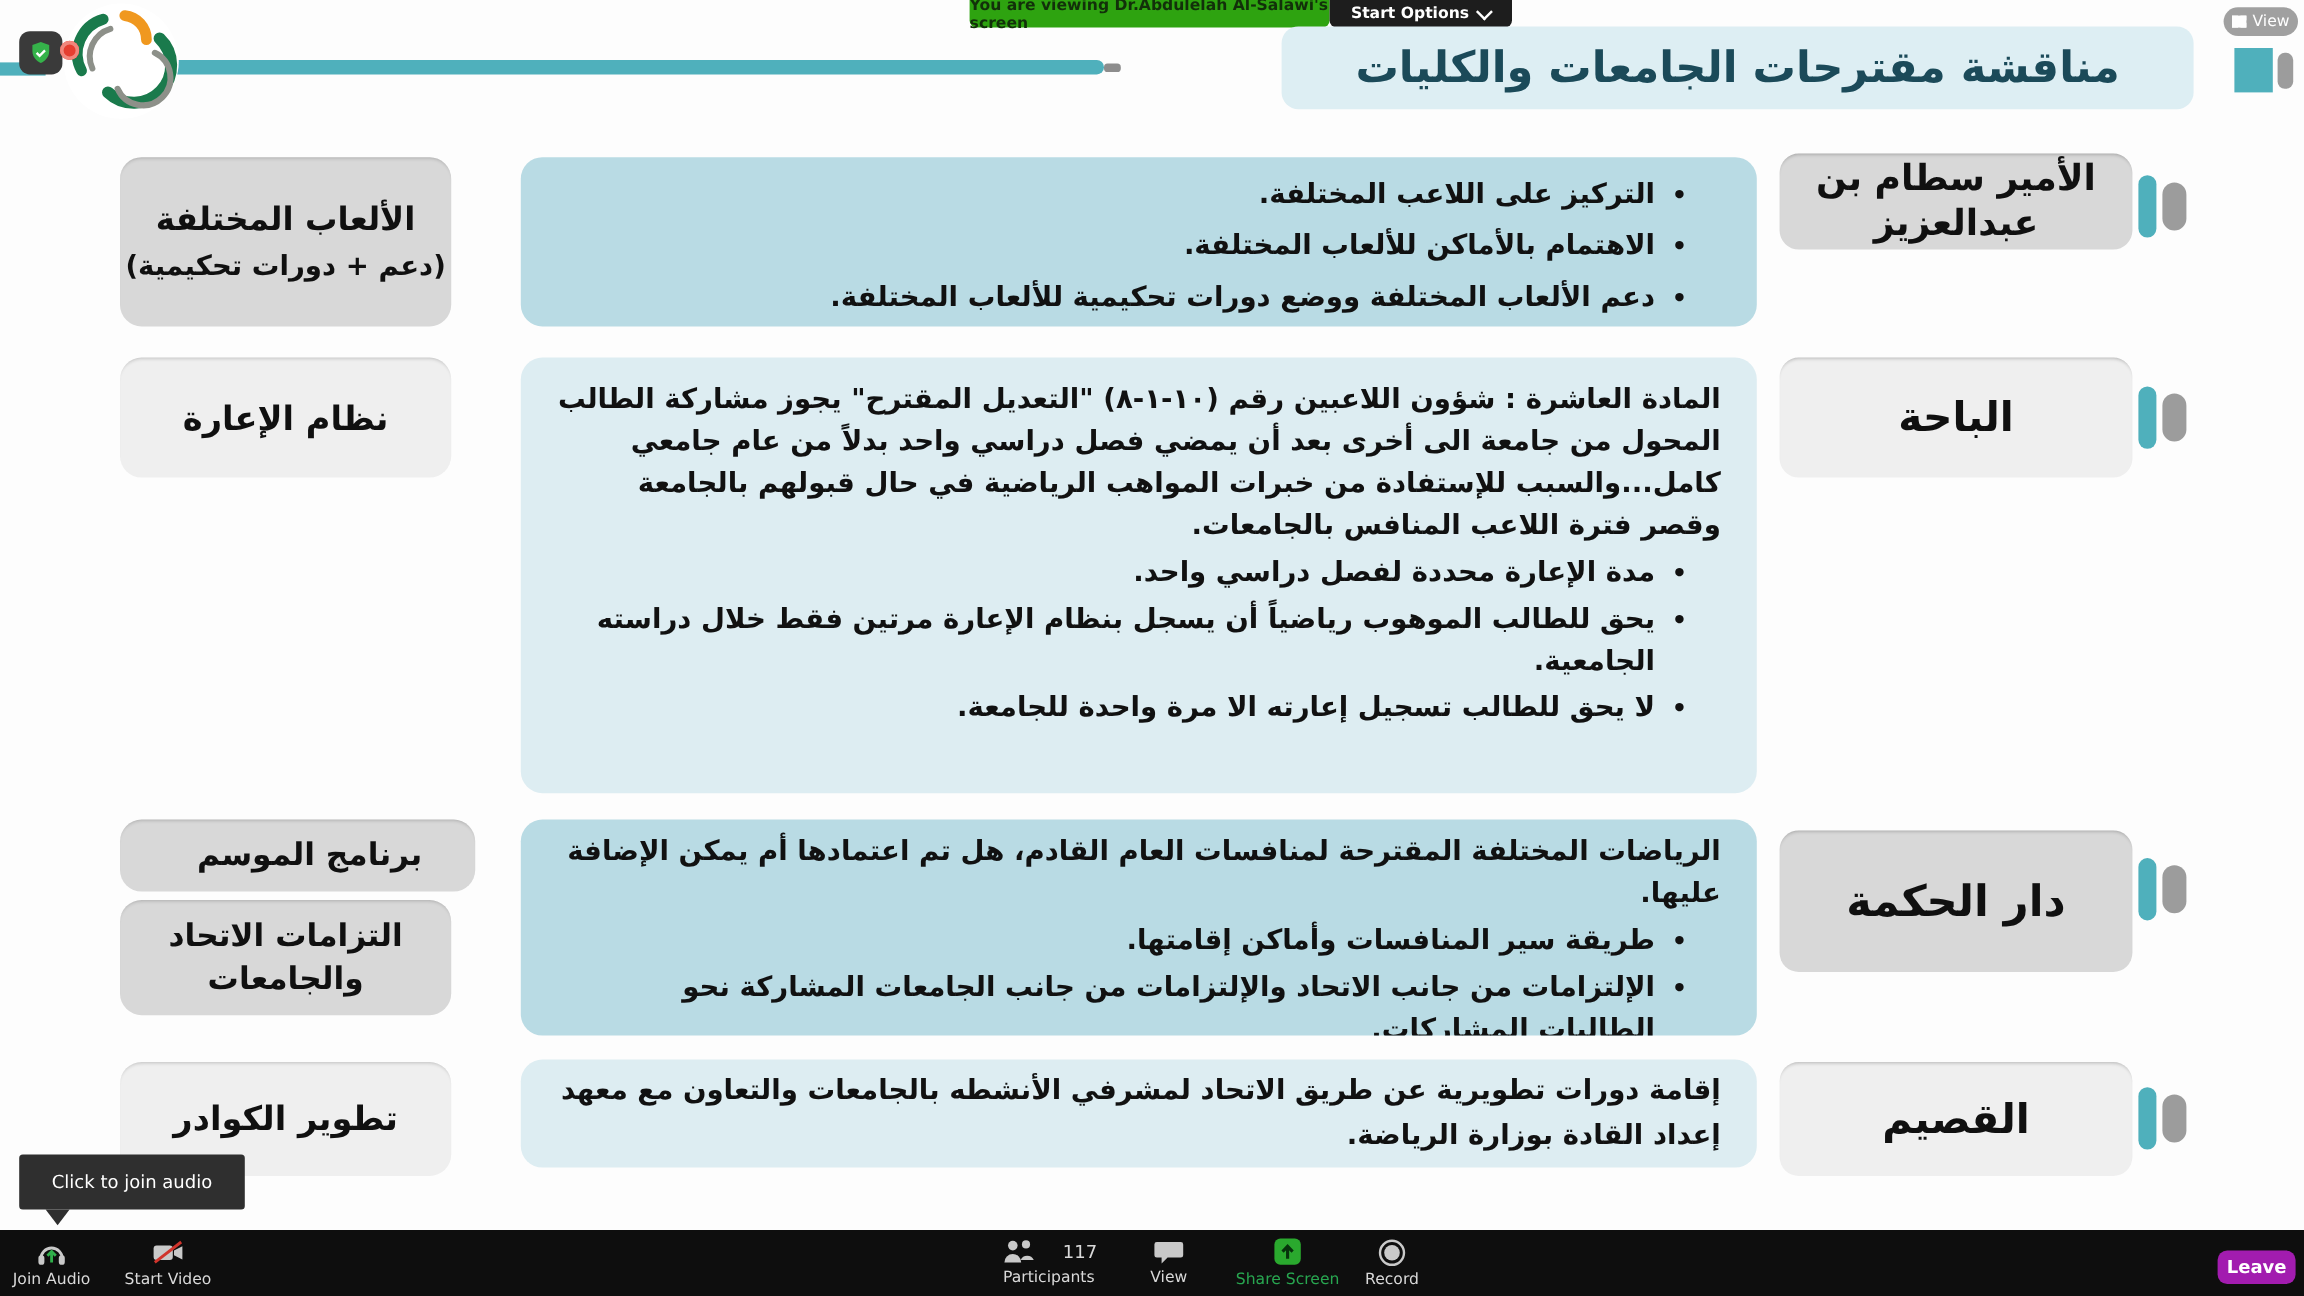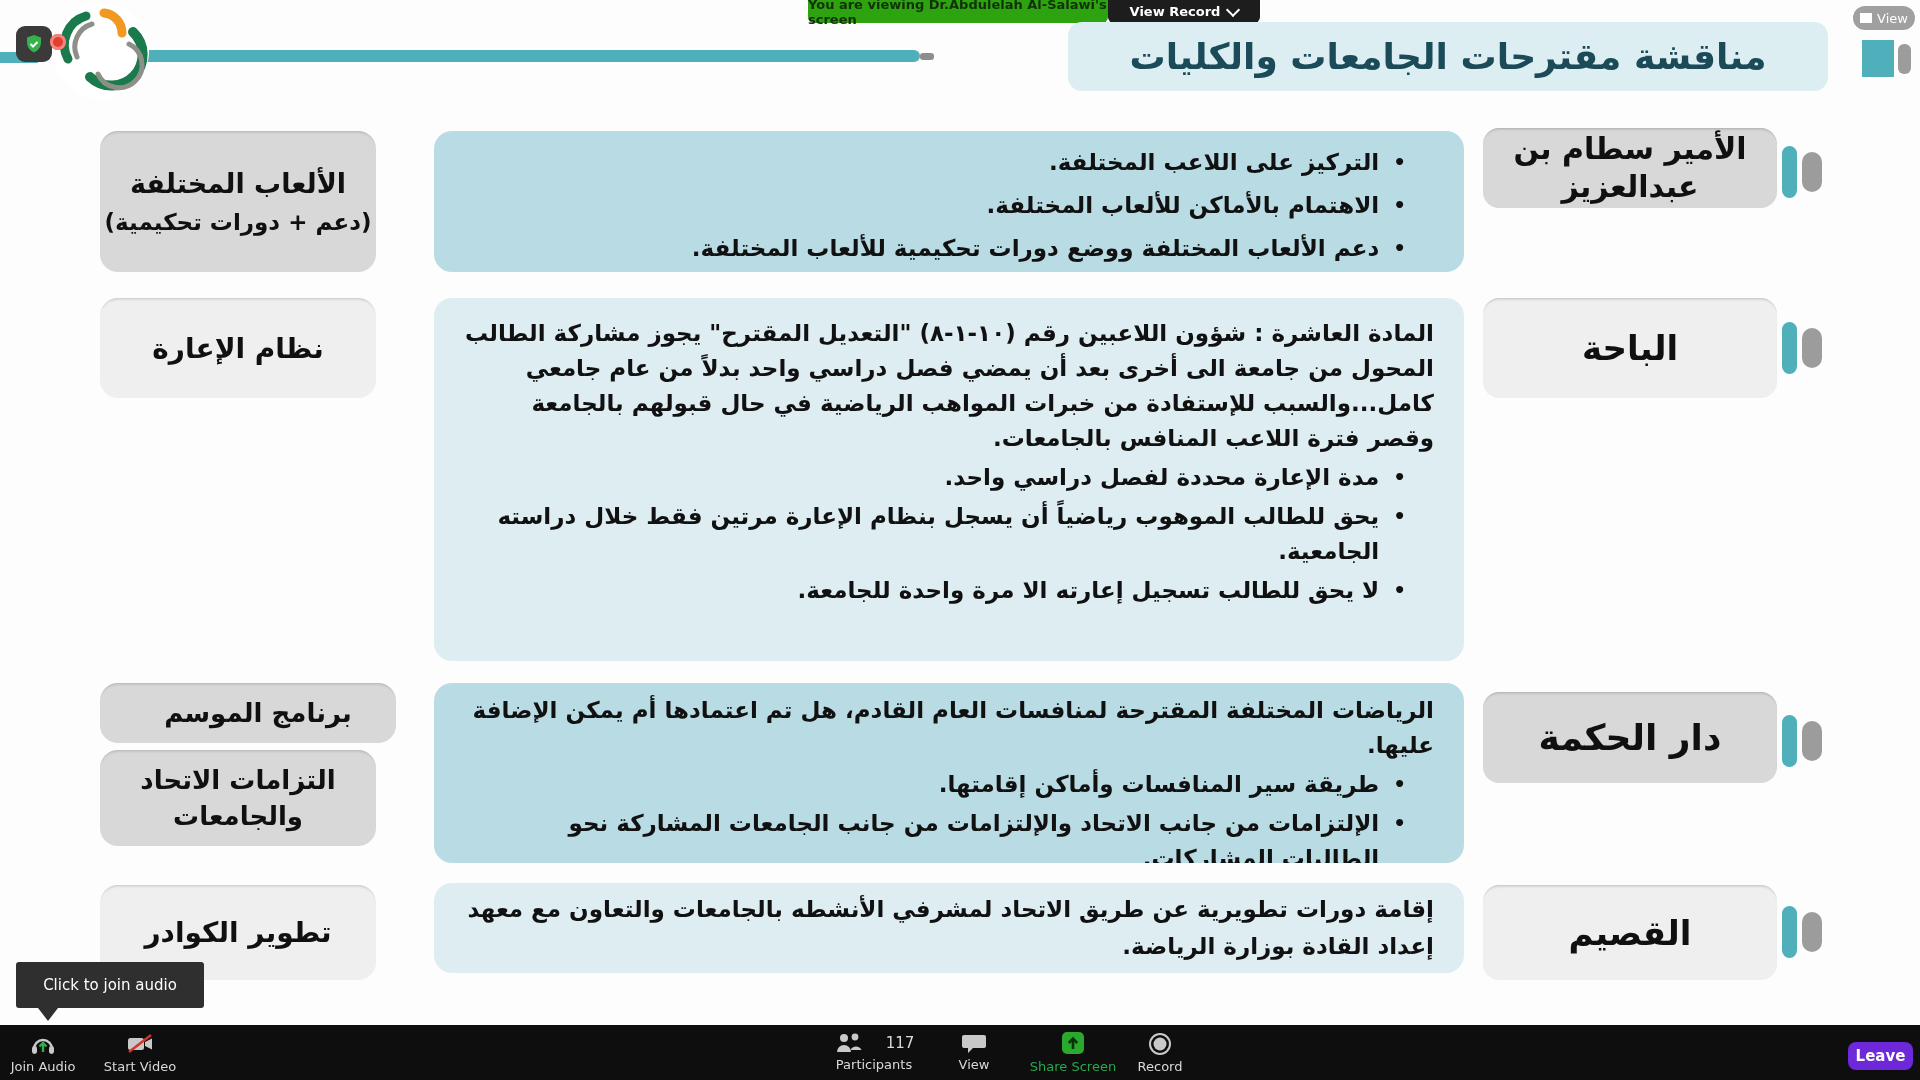--- a/index.html
+++ b/index.html
@@ -66,21 +66,21 @@
   .tooltip-ptr{left:38px;top:1008px;width:0;height:0;border-left:10px solid transparent;
                border-right:10px solid transparent;border-top:13px solid #2f2f2f;}
 
   
   .toolbar{left:0;top:1025px;width:1920px;height:55px;background:#0e0e0e;}
   .tb-btn{position:absolute;display:flex;flex-direction:column;align-items:center;
           color:#d9d9d9;font-size:13px;cursor:pointer;gap:3px;}
   .tb-btn svg{display:block;}
   .count{font-size:15px;color:#d9d9d9;}
   .green-label{color:#28a650;}
-  .leave-btn{left:1848px;top:1042px;width:65px;height:28px;background:#6d28d9;border-radius:8px;
+  .leave-btn{left:1848px;top:1042px;width:65px;height:28px;background:#a21caf;border-radius:8px;
              display:flex;align-items:center;justify-content:center;color:#fff;
              font-size:15px;font-weight:bold;cursor:pointer;}
   .icrow{display:flex;align-items:center;gap:22px;}
 </style>
 </head>
 <body>
 
 <div class="screen">
 
   <div class="abs teal-line" style="left:0;top:52px;width:38px;height:11px;"></div>
@@ -101,21 +101,21 @@
       <path d="M12 3l7 2.5v5c0 5-3.5 8.5-7 10-3.5-1.5-7-5-7-10v-5z" fill="#35b24a"></path>
       <path d="M8.5 12l2.5 2.5 4.5-4.5" stroke="#fff" stroke-width="2" fill="none"></path>
     </svg>
   </div>
   <div class="abs rec-dot"></div>
 
   <div class="abs banner">
     <span>You are viewing Dr.Abdulelah Al-Salawi's screen</span>
   </div>
   <div class="abs view-options">
-    <span>View Record</span>
+    <span>Start Options</span>
     <span class="chev"></span>
   </div>
   <div class="abs view-btn">
     <span class="grid-ico">
       <i style="left:0;top:0;"></i>
         <i style="left:7px;top:0;"></i>
         <i style="left:0;top:6px;"></i>
         <i style="left:7px;top:6px;"></i>
     </span>
     <span>View</span>
@@ -172,21 +172,21 @@
     <div class="bullet">
         <span class="dot">•</span>
         <span>لا يحق للطالب تسجيل إعارته الا مرة واحدة للجامعة.</span>
       </div>
   </div>
 
   <div class="abs label-box gray-l" style="top:298px;height:100px;">
     <span class="topic-main" style="font-size:28px;">نظام الإعارة</span>
   </div>
 
-  <div class="abs name-box gray-d" style="top:692px;height:91px;">
+  <div class="abs name-box gray-d" style="top:692px;height:118px;">
     <span class="name-text" style="font-size:36px;">دار الحكمة</span>
   </div>
   <div class="abs teal-square" style="left:1782px;top:715px;width:15px;height:52px;border-radius:8px;"></div>
   <div class="abs side-pill-gray" style="left:1802px;top:721px;width:20px;height:40px;border-radius:10px;"></div>
 
   <div class="abs content-box blue-d" style="top:683px;height:180px;padding-top:6px;">
     <p>الرياضات المختلفة المقترحة لمنافسات العام القادم، هل تم اعتمادها أم يمكن الإضافة عليها.</p>
     <div class="bullet">
         <span class="dot">•</span>
         <span>طريقة سير المنافسات وأماكن إقامتها.</span>

